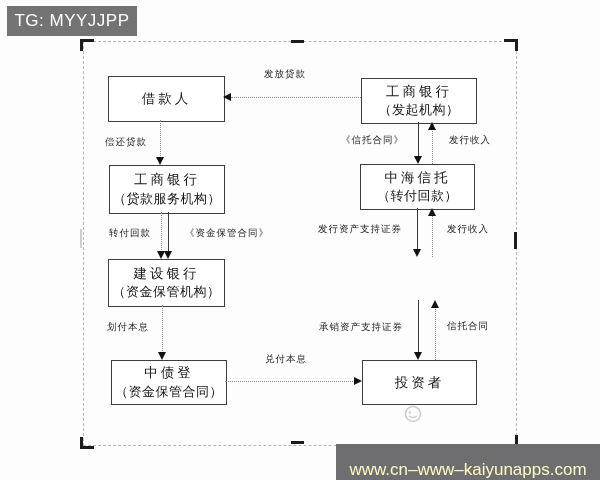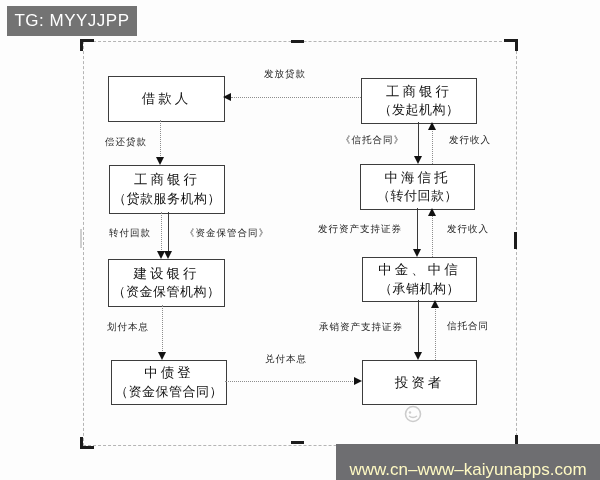--- a/index.html
+++ b/index.html
@@ -91,24 +91,20 @@
   <div class="node" style="left:360px;top:164px;width:113px;height:44px">
     <div class="l1">中海信托</div>
     <div class="l2">（转付回款）</div>
   </div>
 
   <div class="node" style="left:108px;top:259px;width:115px;height:46px">
     <div class="l1">建设银行</div>
     <div class="l2">（资金保管机构）</div>
   </div>
 
-  <div class="node" style="left:362px;top:257px;width:113px;height:43px">
-    <div class="l1">中金、中信</div>
-    <div class="l2">（承销机构）</div>
-  </div>
 
   <div class="node" style="left:111px;top:360px;width:114px;height:43px">
     <div class="l1">中债登</div>
     <div class="l2">（资金保管合同）</div>
   </div>
 
   <div class="node" style="left:362px;top:360px;width:113px;height:43px">
     <div class="l1">投资者</div>
   </div>
 

